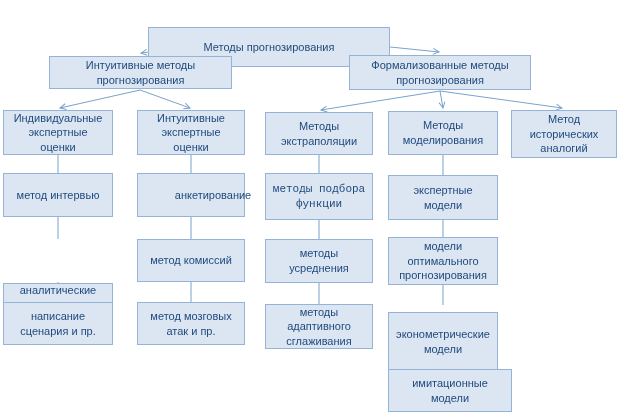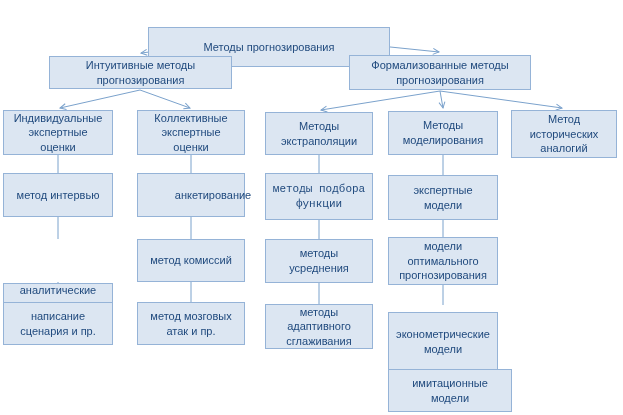--- a/index.html
+++ b/index.html
@@ -98,21 +98,21 @@
   </svg>
 
   <div class="node n-root">Методы прогнозирования</div>
   <div class="node n-intuitive">Интуитивные методы
 прогнозирования</div>
   <div class="node n-formalized">Формализованные методы
 прогнозирования</div>
   <div class="node n-individual">Индивидуальные
 экспертные
 оценки</div>
-  <div class="node n-collective">Коллективные
+  <div class="node n-collective">Интуитивные
 экспертные
 оценки</div>
   <div class="node n-extrapolation">Методы
 экстраполяции</div>
   <div class="node n-modeling">Методы
 моделирования</div>
   <div class="node n-historical">Метод
 исторических
 аналогий</div>
   <div class="node n-interview">метод интервью</div>

